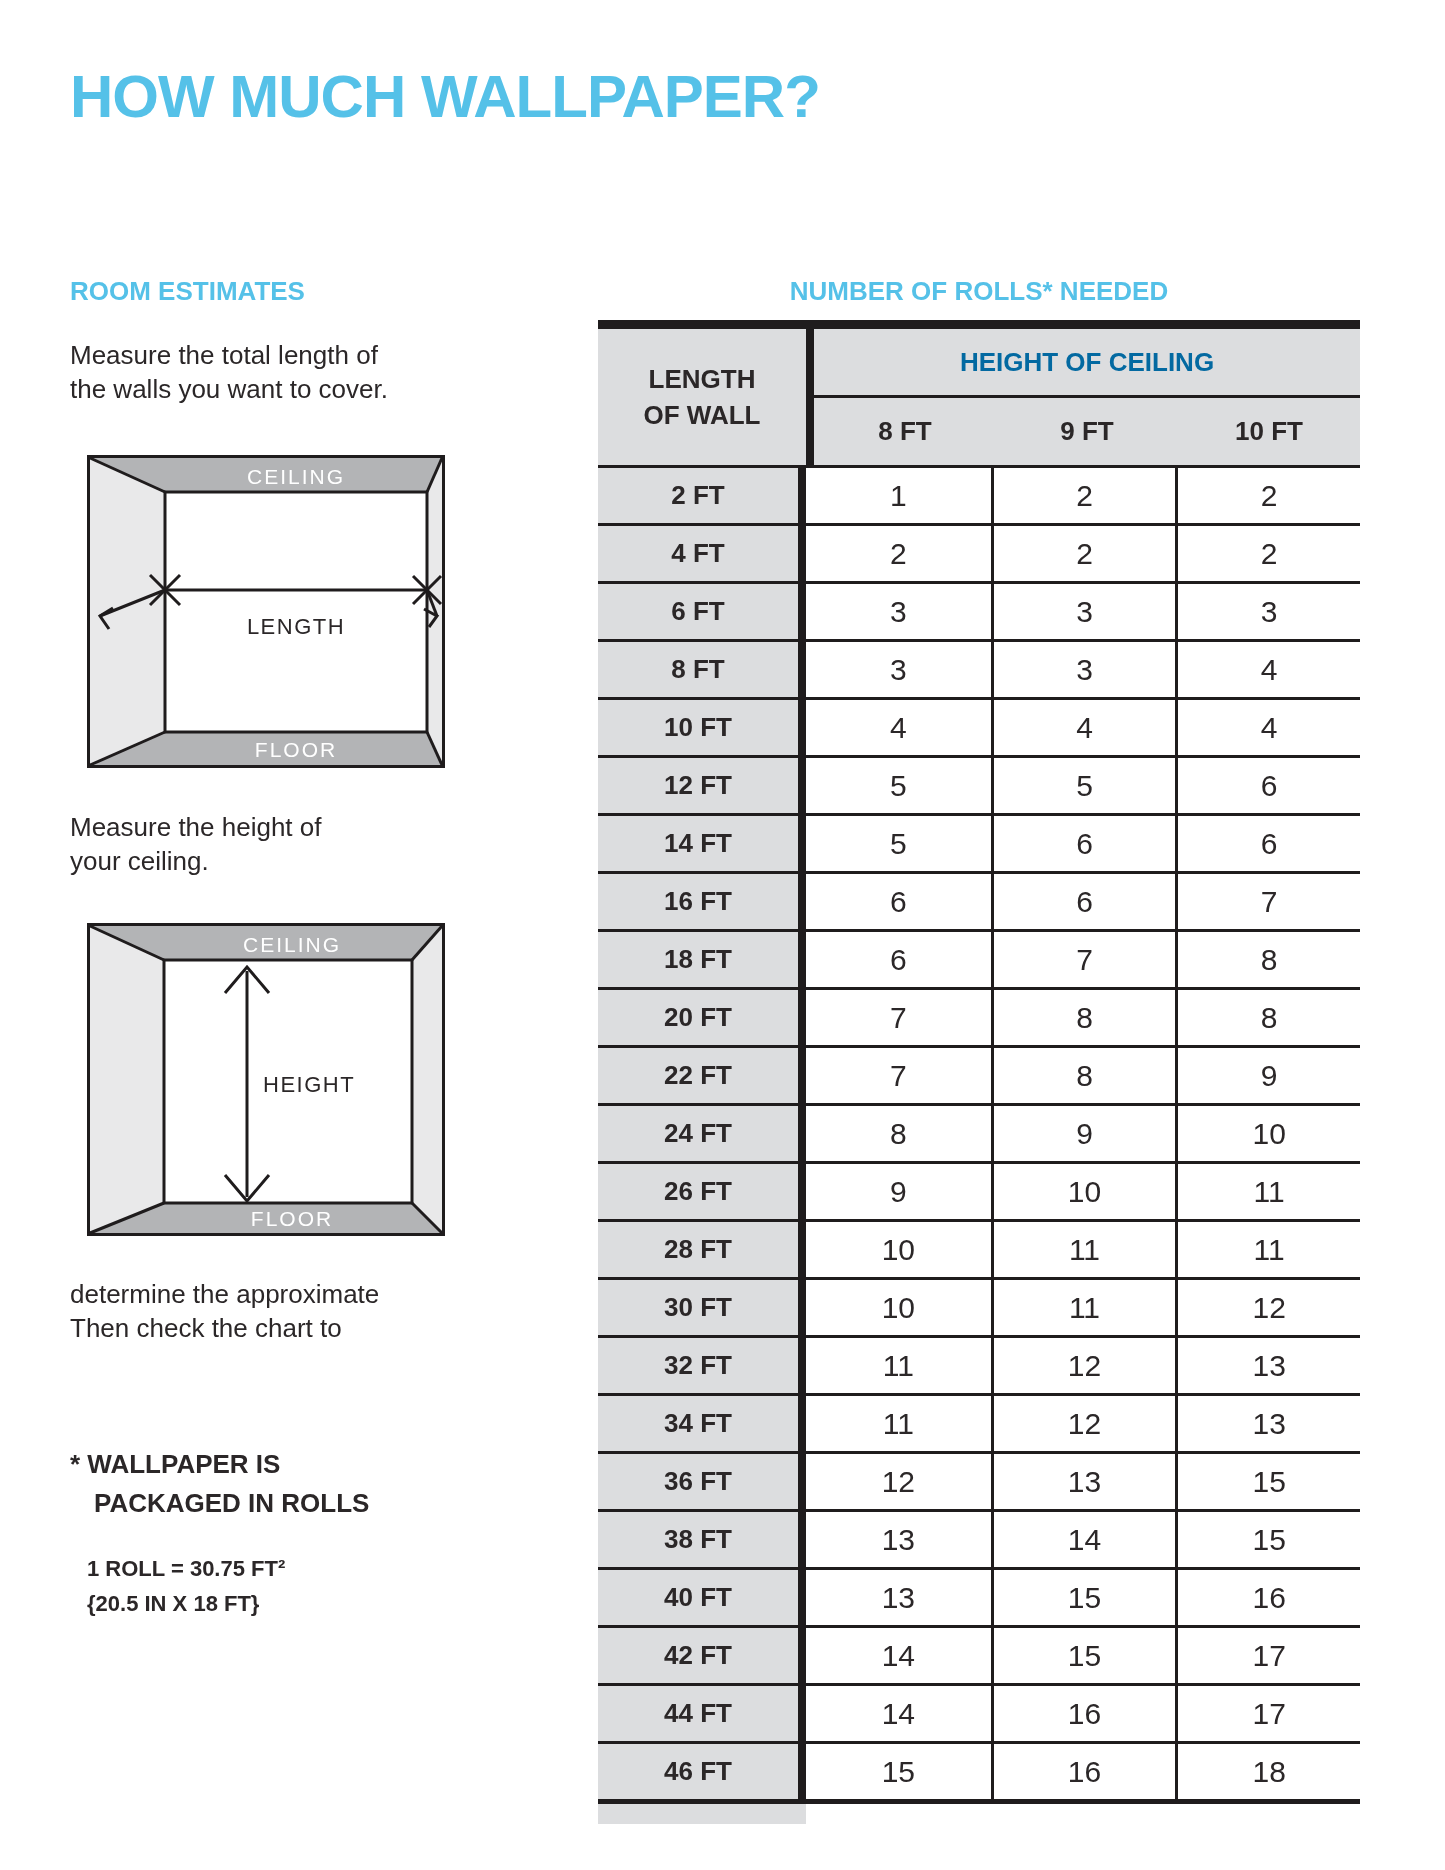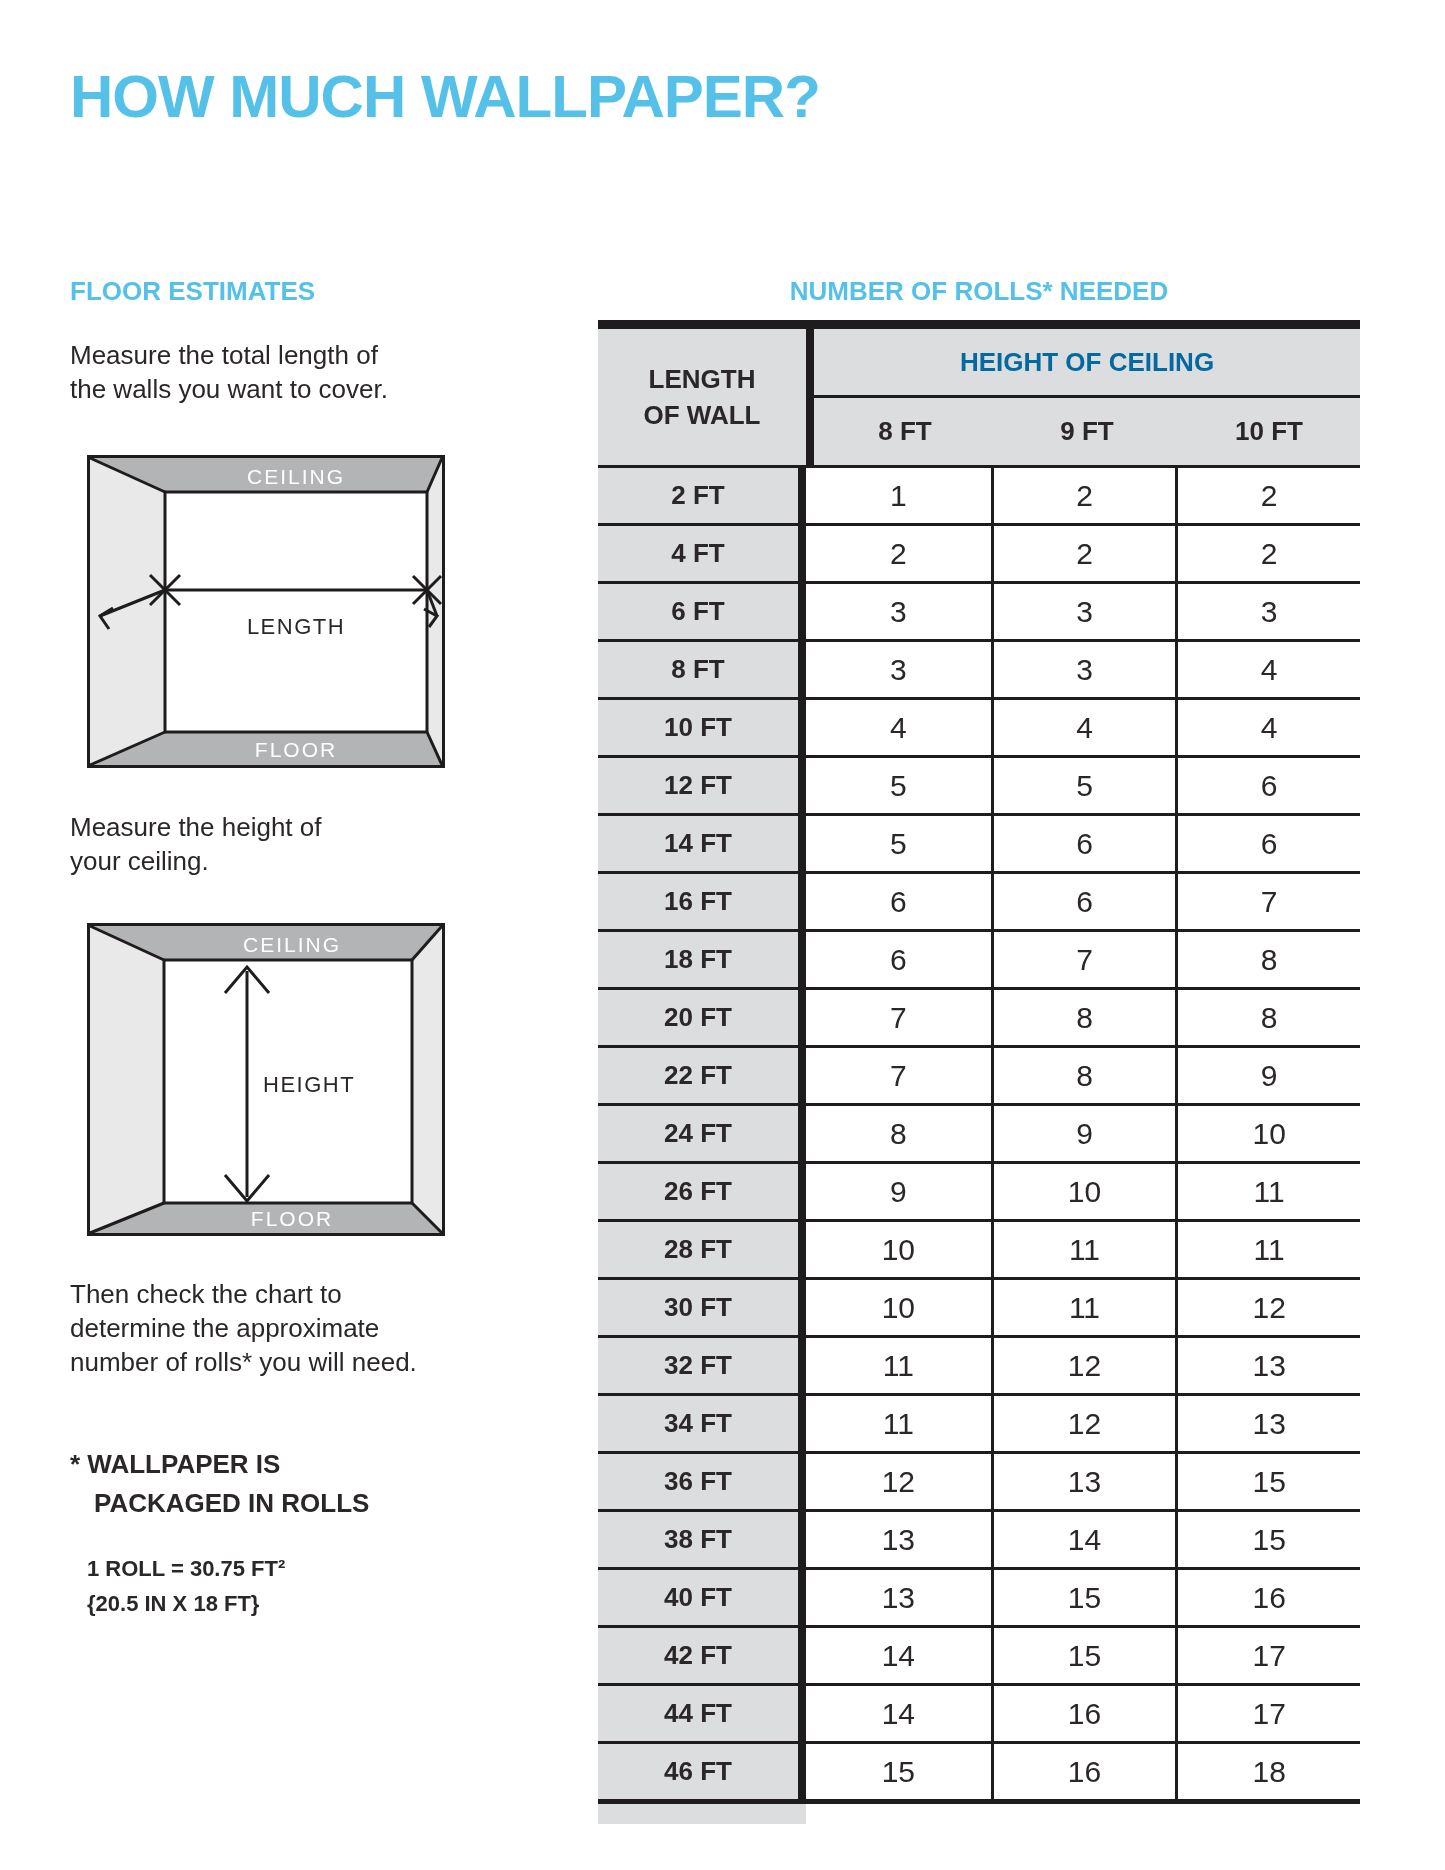--- a/index.html
+++ b/index.html
@@ -67,21 +67,21 @@
   .gray-stub{width:208px;height:20px;background:#DCDDDF;}
   svg text{font-family:"Liberation Sans",sans-serif;}
 </style>
 </head>
 <body>
 
 <div class="page">
 
   <div class="abs page-title">HOW MUCH WALLPAPER?</div>
 
-  <div class="abs section-heading room-estimates">FLOOR ESTIMATES</div>
+  <div class="abs section-heading room-estimates">ROOM ESTIMATES</div>
 
   <div class="abs body-text para1">
     <div>Measure the total length of</div>
     <div>the walls you want to cover.</div>
   </div>
 
   <svg class="diagram diagram1" viewBox="0 0 358 313">
     <rect x="3" y="3" width="352" height="307" fill="#ffffff" stroke="#1f1c1d" stroke-width="6"></rect>
     <polygon points="3,3 355,3 340,37 78,37" fill="#b3b4b6"></polygon>
     <polygon points="3,310 355,310 340,277 78,277" fill="#b3b4b6"></polygon>
@@ -132,23 +132,22 @@
       <line x1="160" y1="48" x2="160" y2="274"></line>
       <polyline points="138,70 160,44 182,70"></polyline>
       <polyline points="138,252 160,278 182,252"></polyline>
     </g>
     <text x="205" y="29" text-anchor="middle" font-size="21" letter-spacing="2" fill="#ffffff">CEILING</text>
     <text x="205" y="303" text-anchor="middle" font-size="21" letter-spacing="2" fill="#ffffff">FLOOR</text>
     <text x="176" y="169" text-anchor="start" font-size="22" letter-spacing="1.5" fill="#2b2728">HEIGHT</text>
   </svg>
 
   <div class="abs body-text para3">
+    <div>determine the approximate</div>
     <div>Then check the chart to</div>
-    <div>determine the approximate</div>
-    <div>number of rolls* you will need.</div>
   </div>
 
   <div class="abs footnote">
     <div>* WALLPAPER IS</div>
     <div class="indent">PACKAGED IN ROLLS</div>
   </div>
 
   <div class="abs roll-info">
     <div>1 ROLL = 30.75 FT²</div>
     <div>{20.5 IN X 18 FT}</div>

